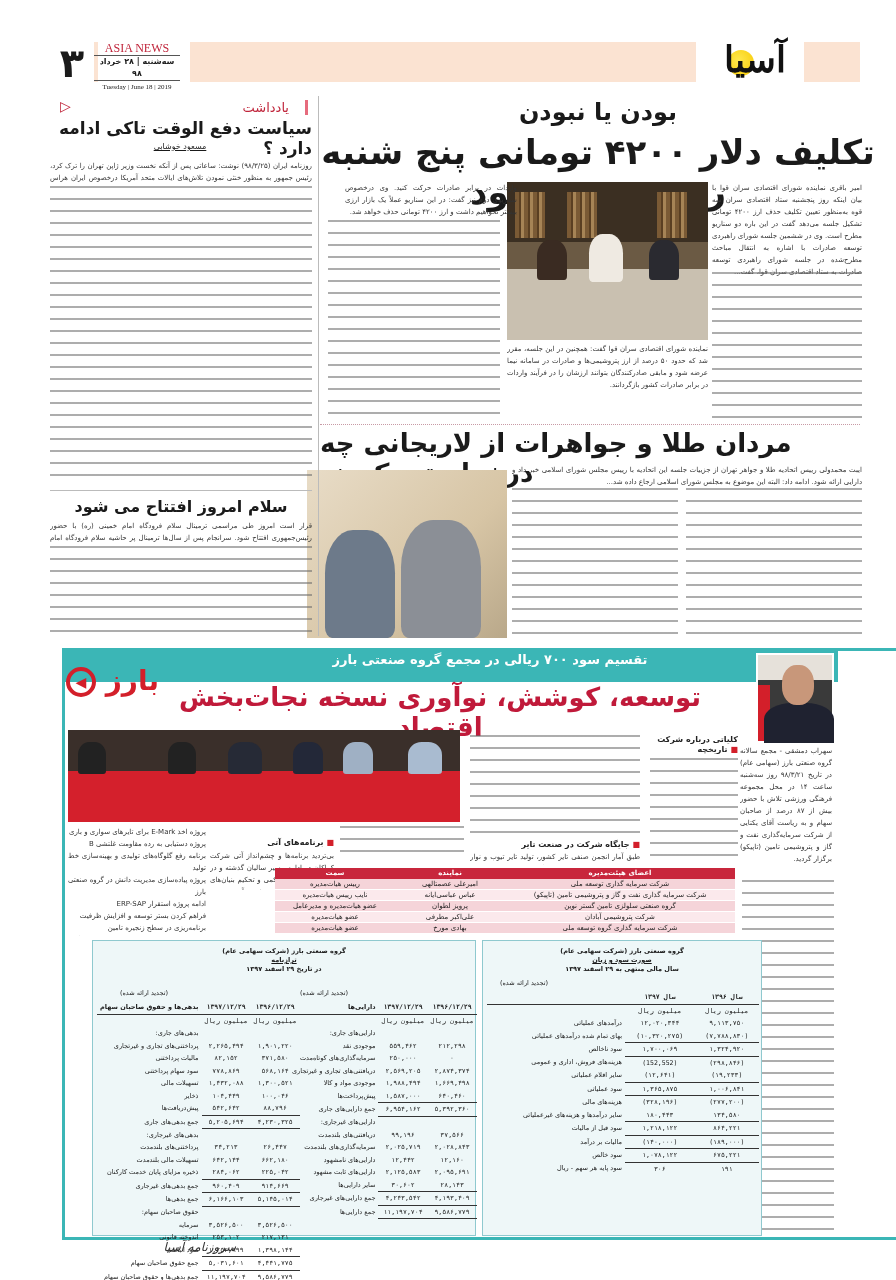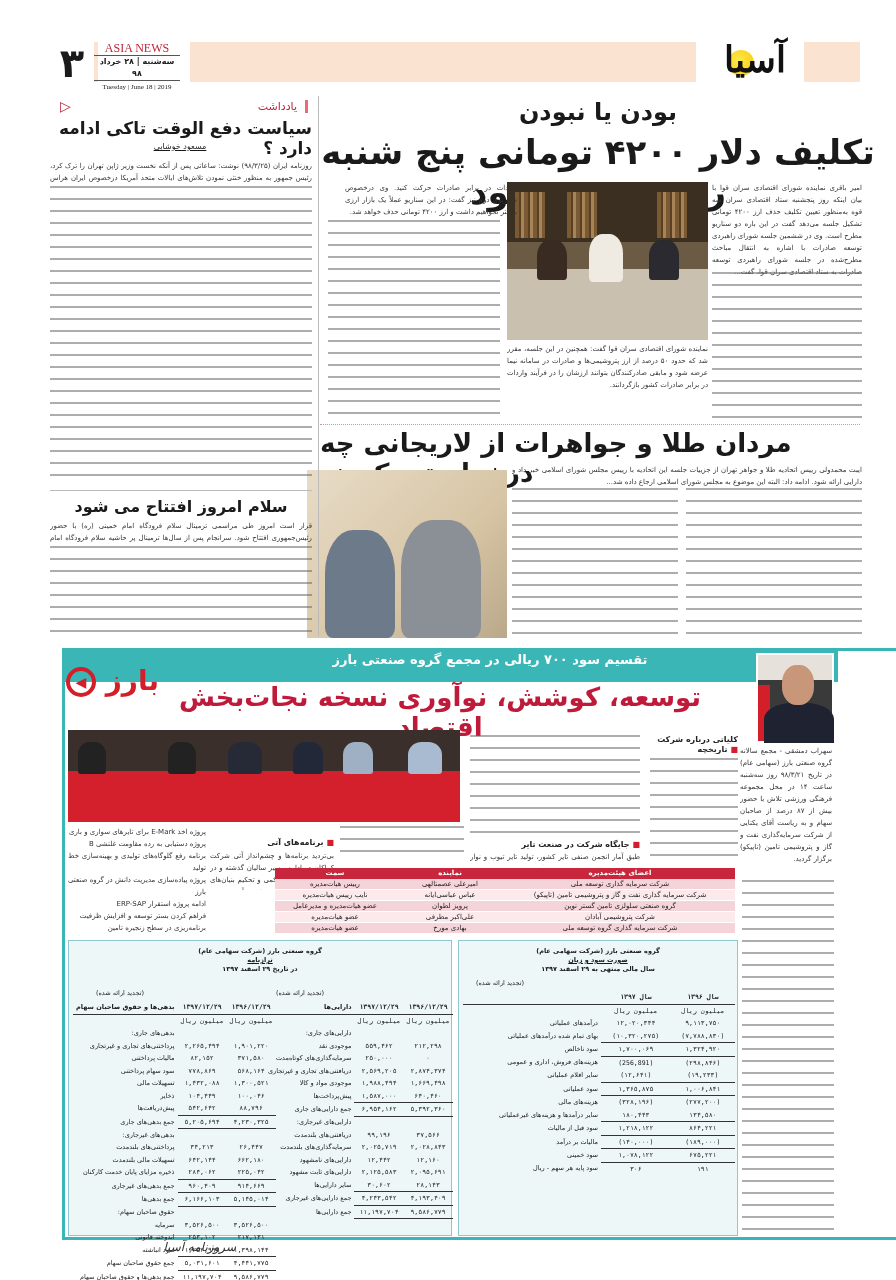--- a/index.html
+++ b/index.html
@@ -31,21 +31,21 @@
       linear-gradient(to bottom, #3b2f22 0 38%, #6b5a44 38% 55%, #c9c0b0 55% 100%); }
   .shelf { position: absolute; top: 10px; height: 46px; width: 30px; background: repeating-linear-gradient(90deg, #7a5a35 0 4px, #5a3f22 4px 6px, #a68456 6px 9px); }
   .person { position: absolute; border-radius: 40% 40% 10% 10%; }
 
   .divider-dotted { border-top: 1px dotted #c89aa5; }
 
   .headline2 { left: 320px; top: 428px; width: 576px; text-align: left; font-size: 26px; font-weight: 900; letter-spacing: -1px; }
   .photo-2 { left: 307px; top: 470px; width: 200px; height: 168px; background: linear-gradient(135deg,#e8dcc7 0%, #d7c5a5 60%, #b9a88a 100%); }
 
   
-  .note-tag { left: 228px; top: 100px; width: 80px; font-size: 11px; color: #c0253b; border-right: 3px solid #e66b7d; padding-right: 8px; }
+  .note-tag { left: 228px; top: 100px; width: 80px; font-size: 13px; color: #c0253b; border-right: 3px solid #e66b7d; padding-right: 16px; }
   .note-arrow { left: 60px; top: 98px; color: #c0253b; font-size: 14px; }
   .note-title { left: 50px; top: 118px; width: 262px; text-align: right; font-size: 17px; font-weight: bold; }
   .note-author { left: 100px; top: 142px; width: 160px; text-align: center; font-size: 8px; text-decoration: underline; }
   .side-rule { left: 318px; top: 96px; width: 1px; height: 540px; background: #bbb; }
   .salam-title { left: 50px; top: 497px; width: 262px; text-align: center; font-size: 16px; font-weight: bold; }
 
   
   .ad { left: 62px; top: 648px; width: 834px; height: 592px; border: 3px solid #3bb6b6; border-right: none; background: #fff; }
   .ad-band { left: 62px; top: 648px; width: 776px; height: 34px; background: #3bb6b6; }
   .ad-sub { left: 180px; top: 652px; width: 620px; text-align: center; color: #fff; font-size: 13px; font-weight: bold; }
@@ -63,21 +63,21 @@
   .bullet::before { content: "■"; color: #d31f2a; margin-left: 3px; }
 
   
   .board { left: 275px; top: 868px; width: 460px; border-collapse: collapse; font-size: 7px; }
   .board th { background: #c8263c; color: #fff; font-weight: bold; height: 11px; line-height: 11px; }
   .board td { height: 10px; line-height: 10px; text-align: center; color: #222; border-bottom: 1px solid #fff; }
   .board tr:nth-child(odd) td { background: #f5d4d9; }
   .board tr:nth-child(even) td { background: #fbe9ec; }
 
   
-  .fin { background: #eef7f8; border: 1px solid #8fc9cf; }
+  .fin { background: #eef7f8; border: 1px solid #8fc9cf; margin-left: 24px; }
   .fin-title { position: absolute; left: 0; right: 0; text-align: center; font-size: 6.5px; line-height: 9px; font-weight: bold; }
   .fin table { position: absolute; border-collapse: collapse; font-size: 6.5px; }
   .fin td { height: 12.5px; line-height: 12.5px; padding: 0 3px; white-space: nowrap; }
   .fin td.num { text-align: center; direction: ltr; font-family: "DejaVu Sans Mono", monospace; font-size: 6.5px; }
   .fin td.lbl { text-align: right; }
   .fin tr.total td.num { border-top: 1px solid #333; border-bottom: 1px solid #333; }
   .fin tr.hdr td { font-weight: bold; border-bottom: 1px solid #333; }
 
   .signature { left: 76px; top: 1240px; width: 160px; font-family: "DejaVu Serif", serif; font-style: italic; font-size: 12px; direction: rtl; color: #333; }
 </style>
@@ -471,21 +471,21 @@
           <td class="num">(۱۰,۳۲۰,۲۷۵)</td>
           <td class="lbl">بهای تمام شده درآمدهای عملیاتی</td>
         </tr>
         <tr class="total">
           <td class="num">۱,۳۲۴,۹۲۰</td>
           <td class="num">۱,۷۰۰,۰۶۹</td>
           <td class="lbl">سود ناخالص</td>
         </tr>
         <tr>
           <td class="num">(۲۹۸,۸۴۶)</td>
-          <td class="num">(256,891)</td>
+          <td class="num">(152,552)</td>
           <td class="lbl">هزینه‌های فروش، اداری و عمومی</td>
         </tr>
         <tr>
           <td class="num">(۱۹,۲۳۳)</td>
           <td class="num">(۱۲,۶۴۱)</td>
           <td class="lbl">سایر اقلام عملیاتی</td>
         </tr>
         <tr class="total">
           <td class="num">۱,۰۰۶,۸۴۱</td>
           <td class="num">۱,۳۶۵,۸۷۵</td>
@@ -507,21 +507,21 @@
           <td class="lbl">سود قبل از مالیات</td>
         </tr>
         <tr>
           <td class="num">(۱۸۹,۰۰۰)</td>
           <td class="num">(۱۴۰,۰۰۰)</td>
           <td class="lbl">مالیات بر درآمد</td>
         </tr>
         <tr class="total">
           <td class="num">۶۷۵,۲۲۱</td>
           <td class="num">۱,۰۷۸,۱۲۲</td>
-          <td class="lbl">سود خمینی</td>
+          <td class="lbl">سود خالص</td>
         </tr>
         <tr>
           <td class="num">۱۹۱</td>
           <td class="num">۳۰۶</td>
           <td class="lbl">سود پایه هر سهم - ریال</td>
         </tr>
       </tbody>
   </table>
 </div>
 

